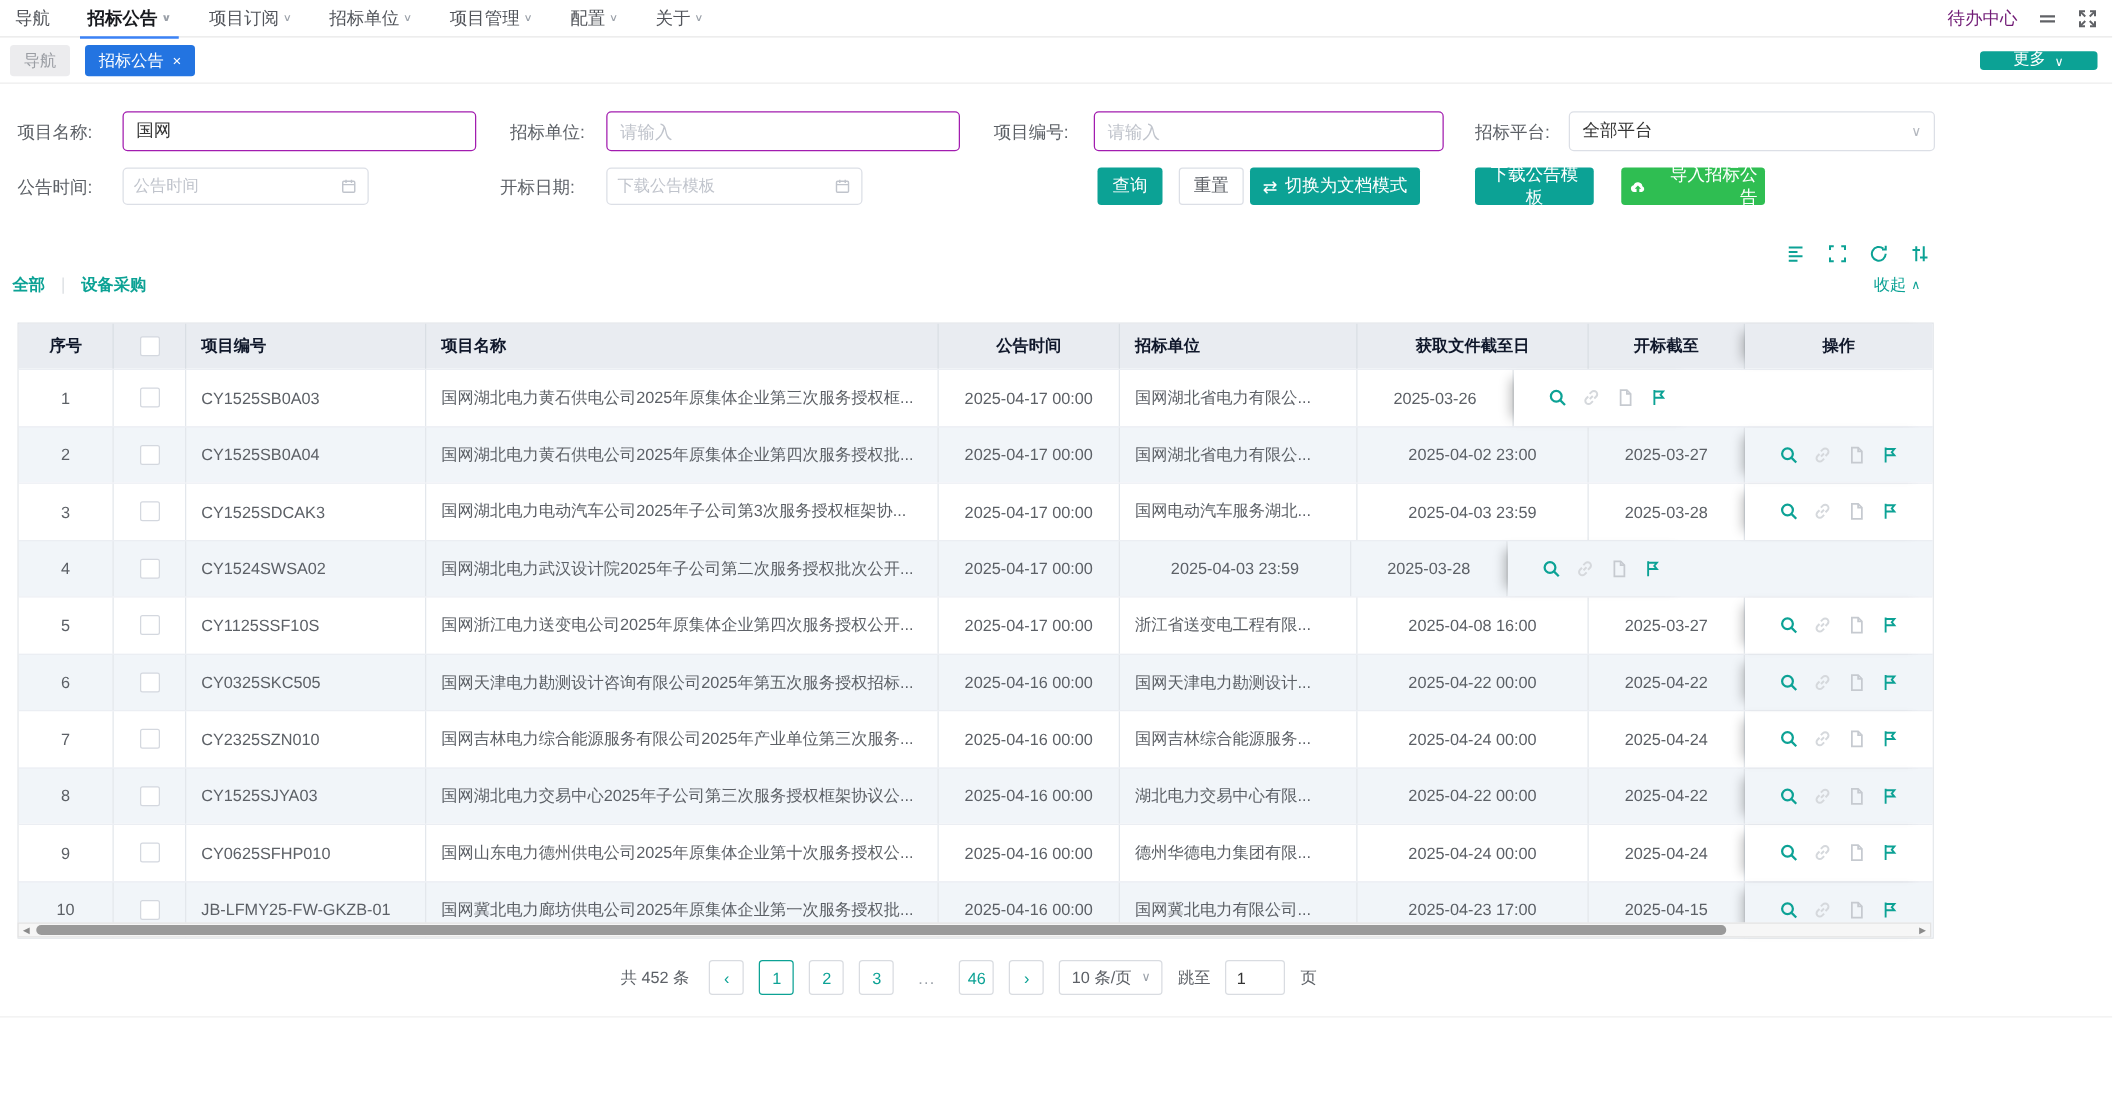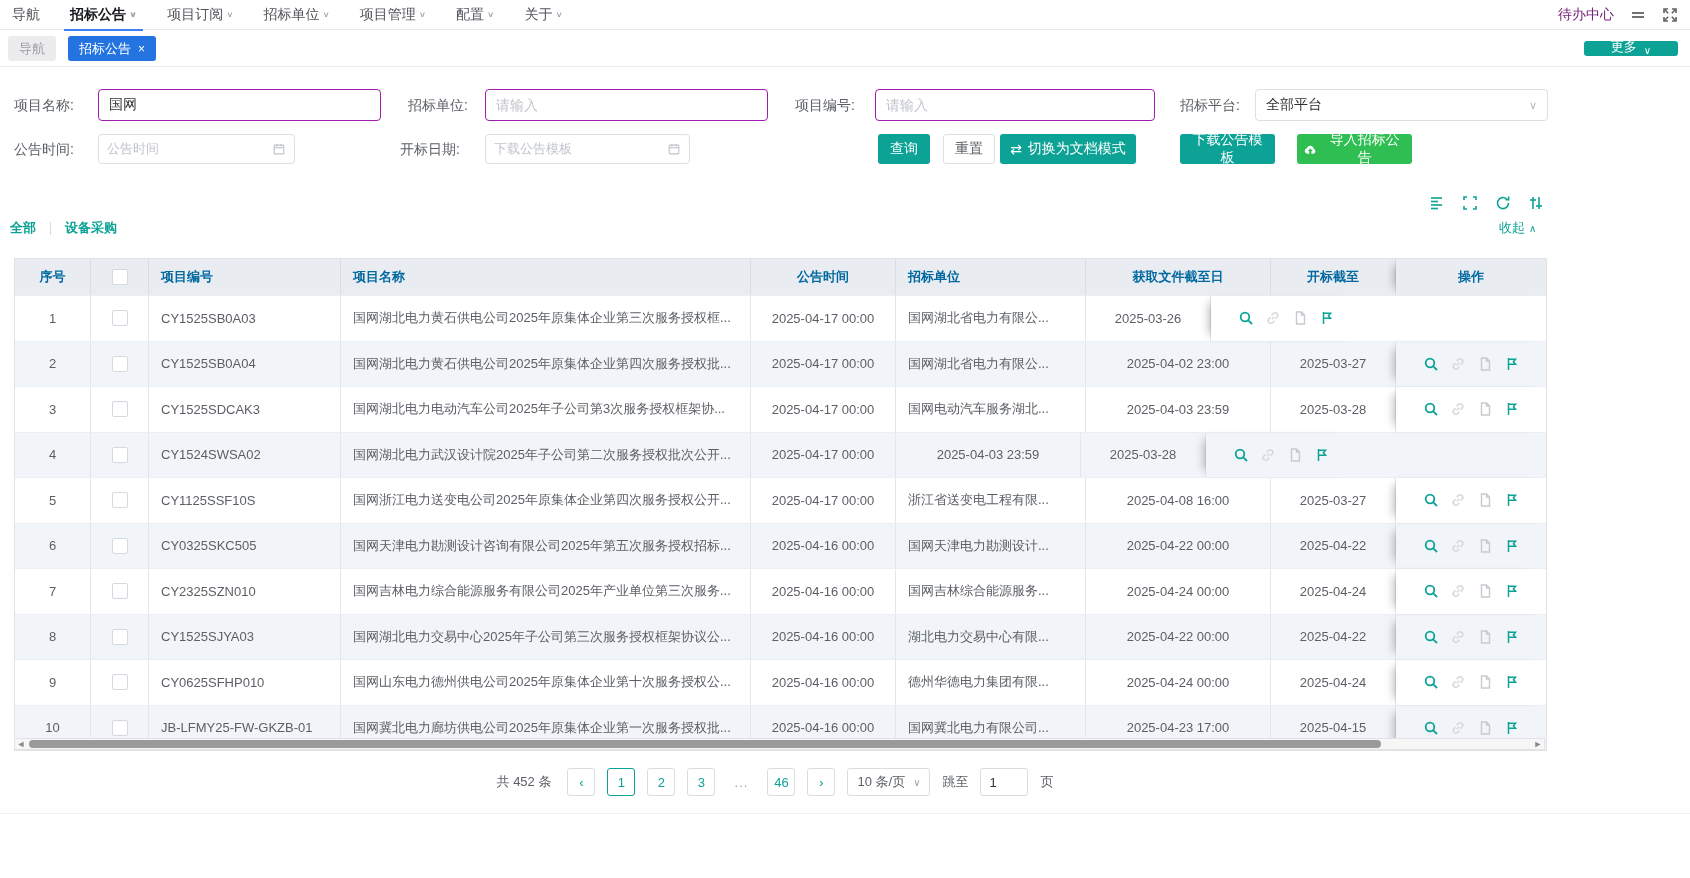--- a/index.html
+++ b/index.html
@@ -37,33 +37,33 @@
   .f-input::placeholder{color:#c0c4cc;}
   .f-select{position:absolute;height:32px;border:1px solid #dcdfe6;border-radius:4px;font-size:14px;
            padding:0 10px;box-sizing:border-box;display:flex;align-items:center;background:#fff;cursor:pointer;}
   .f-select .chev{margin-left:auto;color:#b4b8bf;font-size:11px;}
   .date-wrap{position:absolute;height:30px;border:1px solid #dcdfe6;border-radius:4px;box-sizing:border-box;
              display:flex;align-items:center;padding:0 8px;background:#fff;cursor:pointer;}
   .date-wrap .ph{font-size:13px;color:#c0c4cc;flex:1;}
   .btn{position:absolute;height:30px;border:none;border-radius:3px;font-size:14px;color:#fff;background:var(--teal);
        display:flex;align-items:center;justify-content:center;gap:6px;cursor:pointer;font-family:inherit;box-sizing:border-box;}
   .btn.plain{background:#fff;border:1px solid #dcdfe6;color:#5c6066;}
-  .btn.green{background:var(--green);}
+  .btn.green{background:var(--green);text-align:right;}
 
   
   .tools{position:absolute;top:195px;left:1429px;display:flex;gap:17px;}
   .tool-ic{width:16px;height:16px;color:var(--teal);cursor:pointer;}
   .cats{position:absolute;top:219px;left:10px;display:flex;align-items:center;gap:14px;font-size:13px;}
   .cat-link{color:var(--teal);cursor:pointer;font-weight:bold;}
   .cat-div{width:1px;height:13px;background:#d8dbdf;}
   .collapse{position:absolute;top:219px;left:1499px;font-size:13px;color:var(--teal);cursor:pointer;display:flex;gap:4px;align-items:center;}
 
   
   .tbl{position:absolute;top:258px;left:14px;width:1531px;border:1px solid #dfe3e8;box-sizing:content-box;}
-  .thead{display:flex;height:36px;background:#e9ecf1;font-size:13px;font-weight:bold;color:#0369a1;}
+  .thead{display:flex;height:36px;background:#e9ecf1;font-size:13px;font-weight:bold;color:#0f172a;}
   .th,.td{display:flex;align-items:center;box-sizing:border-box;padding:0 12px;overflow:hidden;white-space:nowrap;
           border-right:1px solid #e3e7ec;}
   .th{border-right:1px solid #d9dee4;}
   .trow{display:flex;height:44.5px;font-size:13px;color:#5c6066;border-top:1px solid #ebeef3;background:#fff;}
   .trow:nth-child(even){background:#f1f5f9;}
   .c0{width:76px;justify-content:center;}
   .c1{width:58px;justify-content:center;}
   .c2{width:192px;}
   .c3{width:410px;}
   .c4{width:145px;justify-content:center;}

